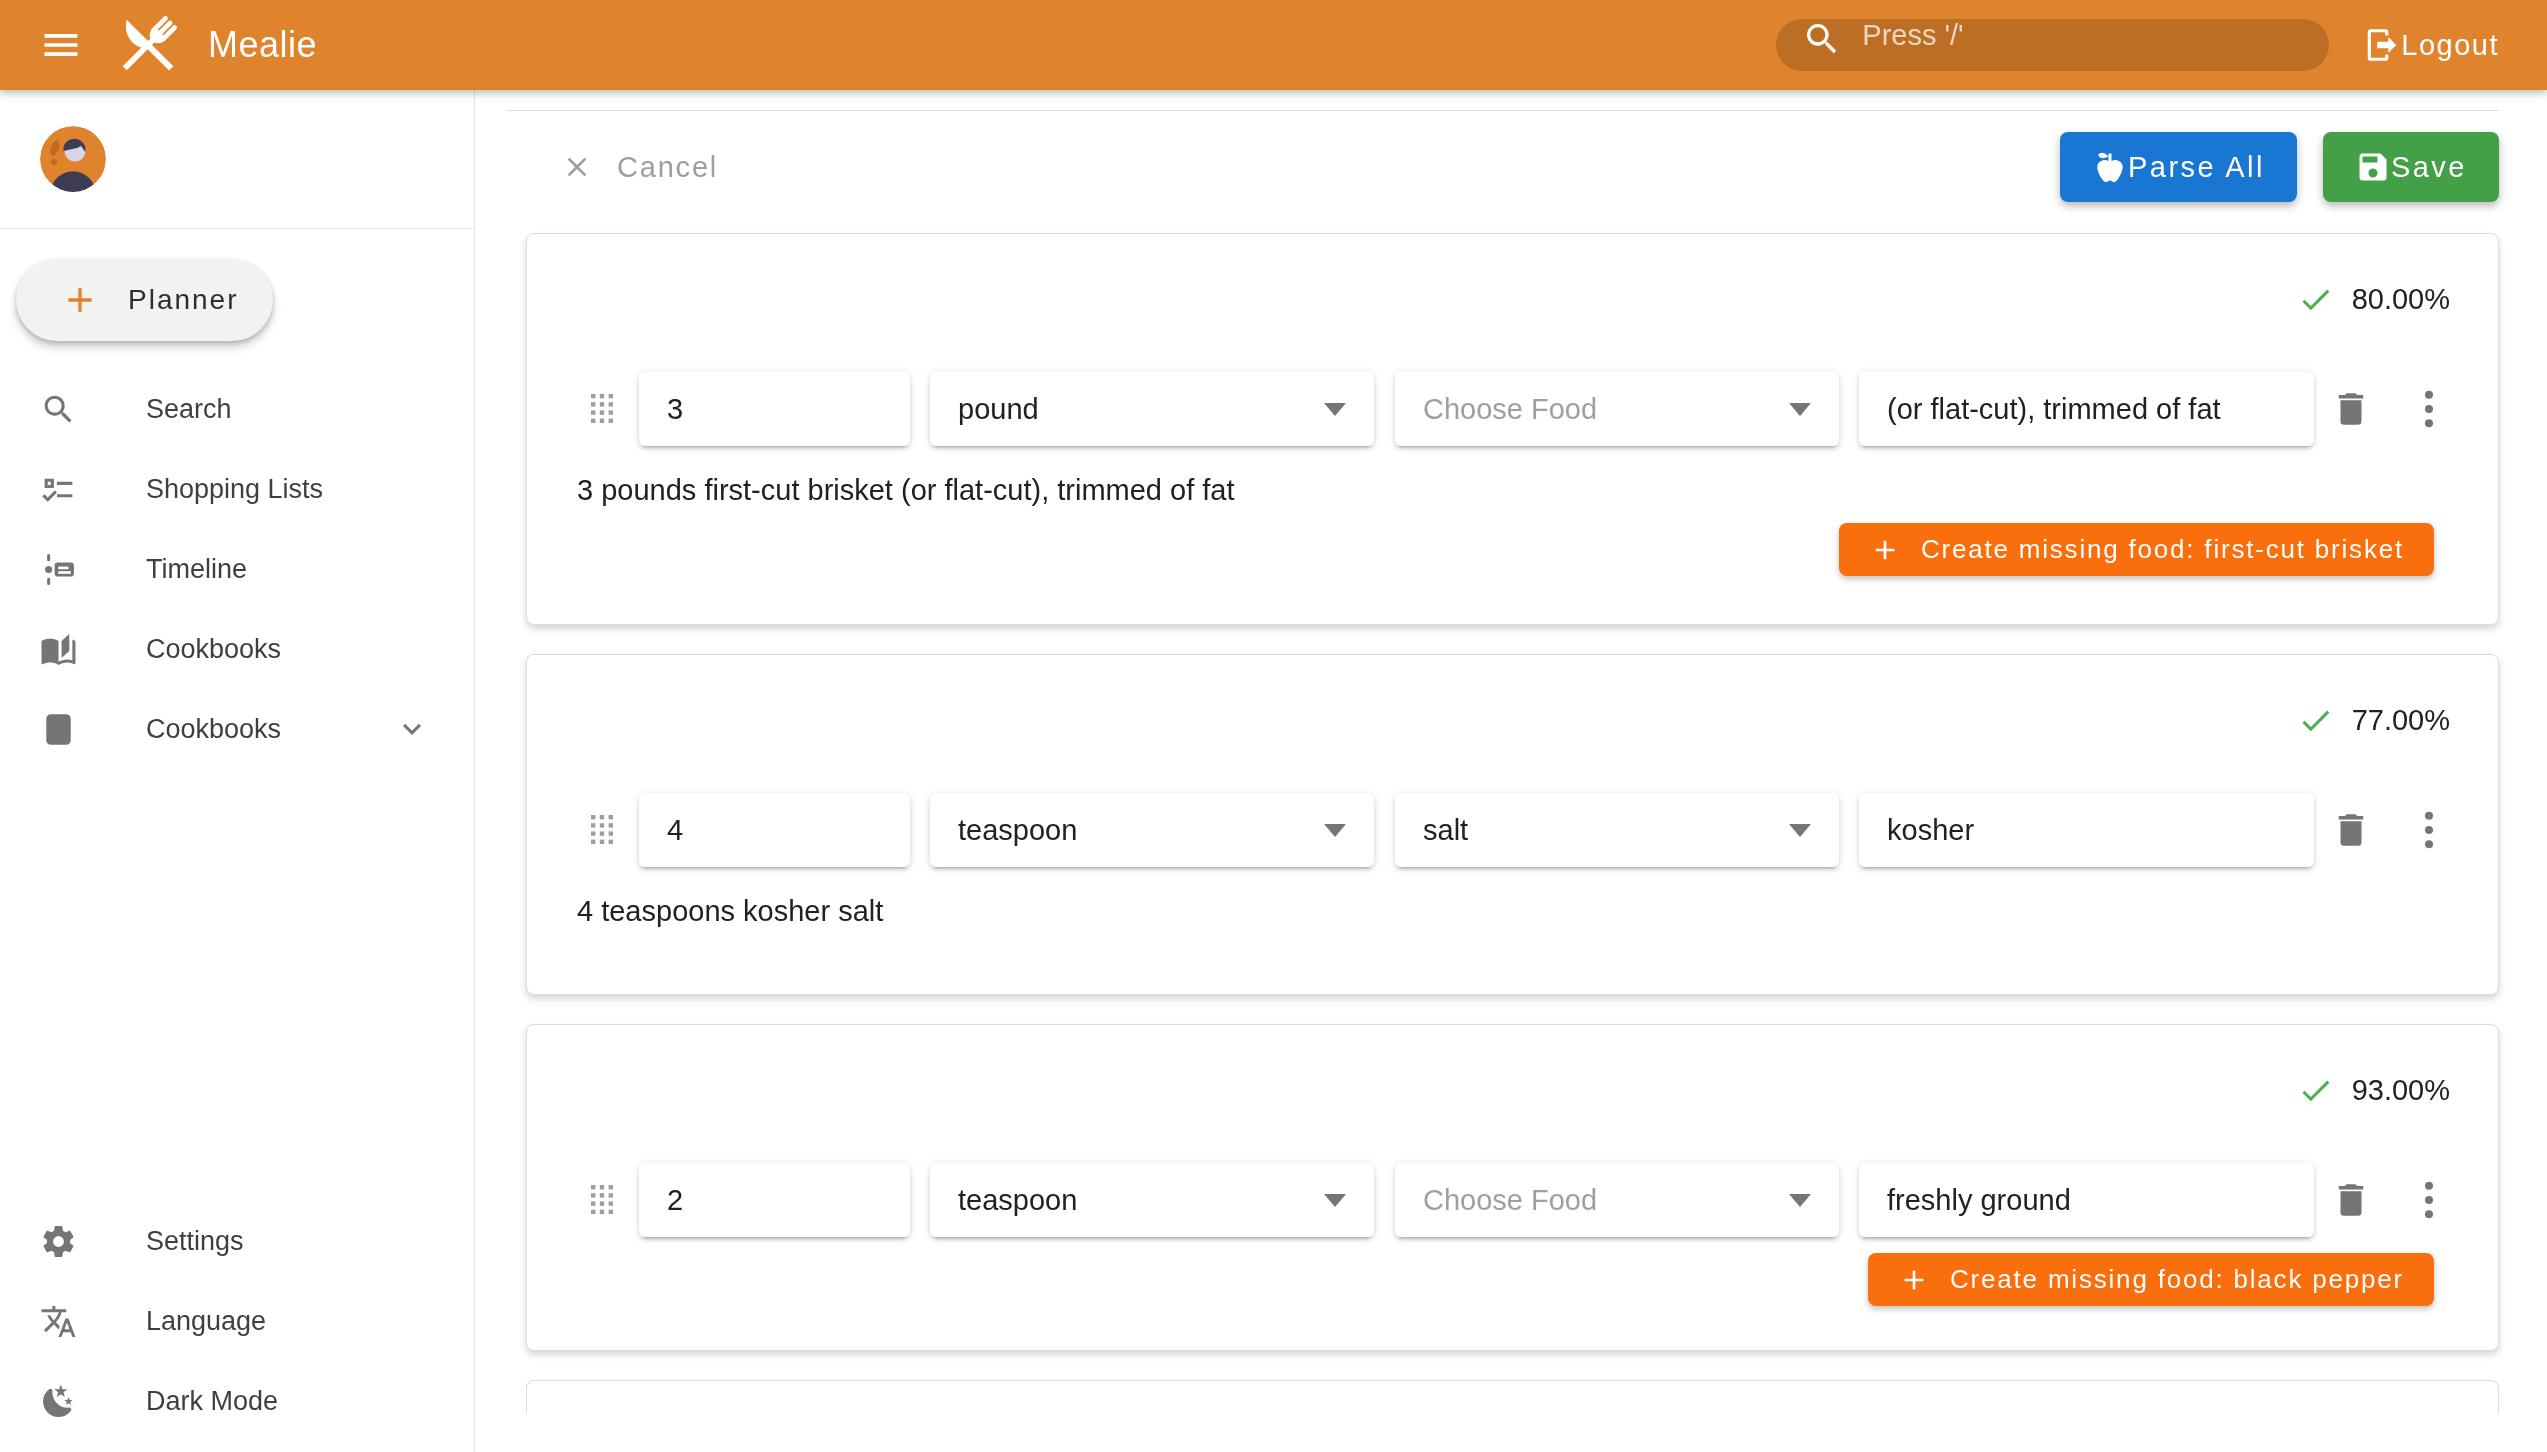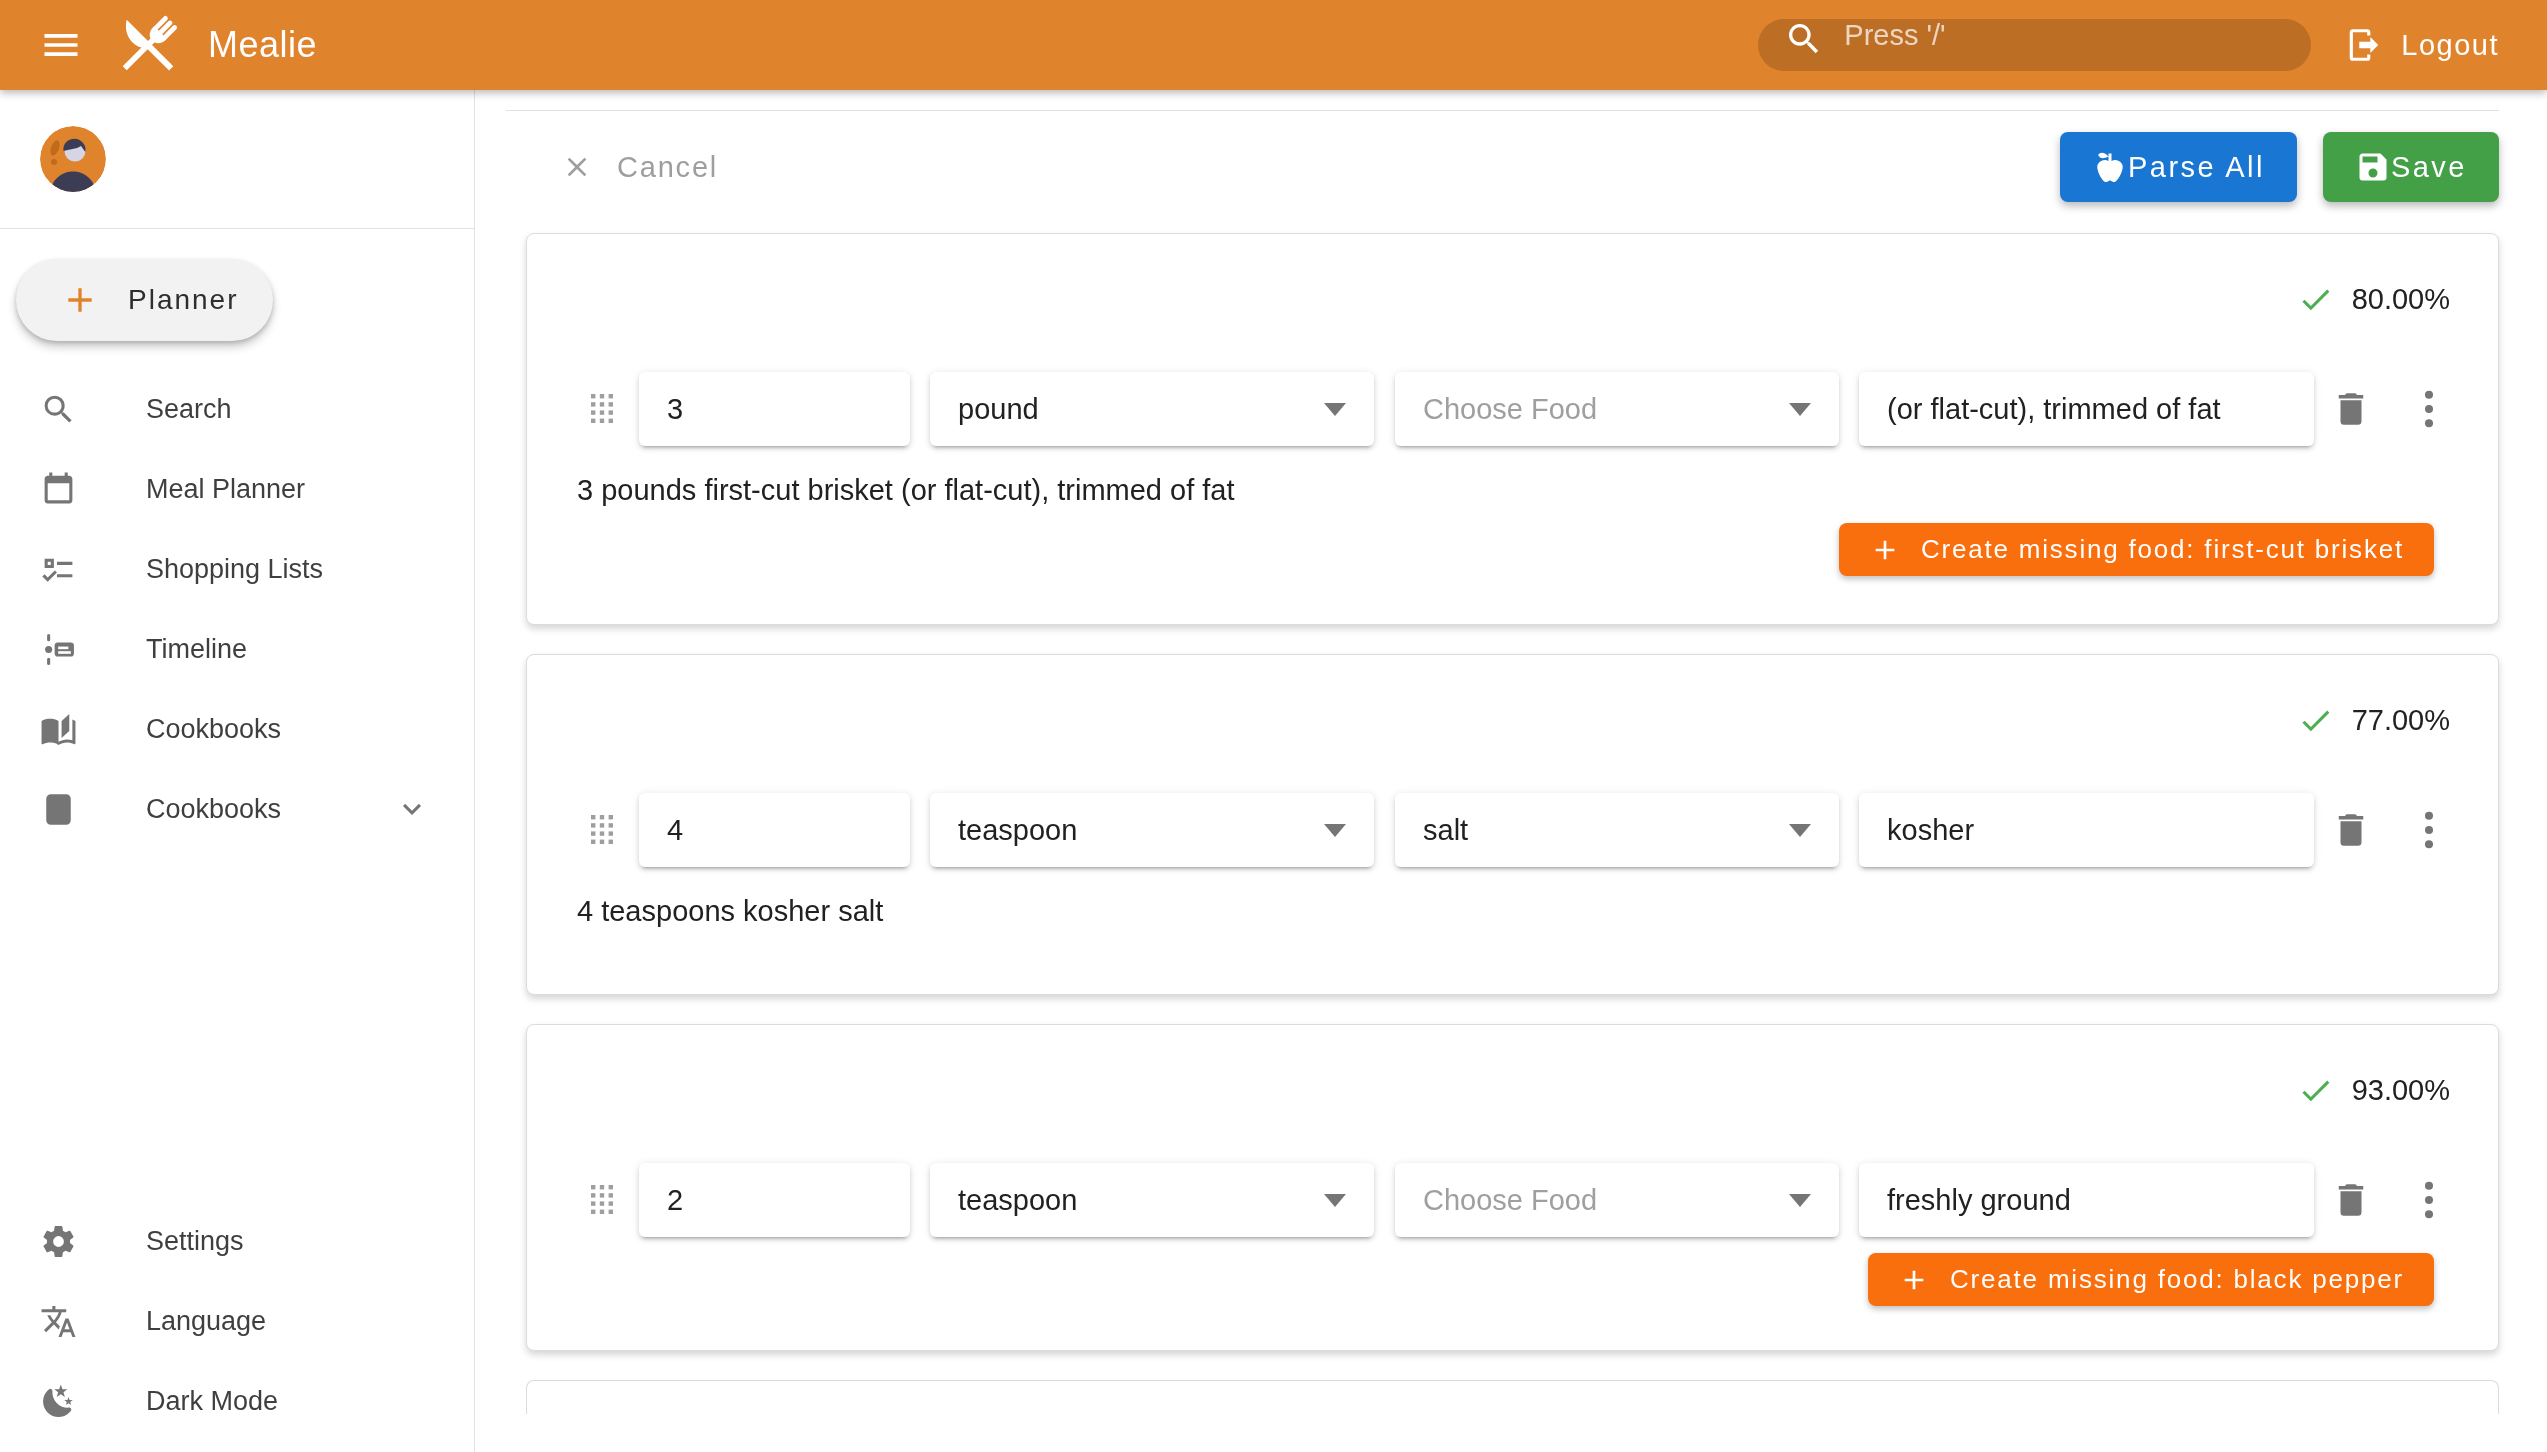--- a/index.html
+++ b/index.html
@@ -14,21 +14,21 @@
   .menu-btn svg { width: 44px; height: 44px; fill: #fff; }
   .logo { width: 76px; height: 76px; margin-left: 24px; }
   .app-title { color: #fff; font-size: 36px; font-weight: 500; margin-left: 22px; letter-spacing: 0.5px; }
   .h-spacer { flex: 1; }
   .search-pill { width: 553px; height: 52px; border-radius: 36px; background: rgba(0,0,0,.16);
                  display: flex; align-items: flex-start; padding: 0 26px; cursor: text; }
   .search-pill svg { width: 40px; height: 40px; fill: #fff; flex: none; }
   .search-input { background: transparent; border: none; outline: none; color: #fff; font-size: 29px;
                   margin-left: 20px; width: 100%; font-family: inherit; }
   .search-input::placeholder { color: rgba(255,255,255,.72); }
-  .logout-btn { display: flex; align-items: center; gap: 18px; background: none; border: none; cursor: pointer;
+  .logout-btn { display: flex; align-items: center; background: none; border: none; cursor: pointer;
                 color: #fff; font-size: 29px; font-weight: 500; letter-spacing: 1.5px; margin-left: 34px; font-family: inherit; }
   .logout-btn svg { width: 38px; height: 38px; fill: #fff; }
 
   
   .layout { display: flex; height: 1363px; }
 
   
   .sidebar { width: 475px; min-width: 475px; background: #fff; border-right: 1px solid #e3e3e3;
              display: flex; flex-direction: column; }
   .user-row { display: flex; align-items: flex-start; padding: 36px 0 0 40px; }
@@ -185,31 +185,20 @@
         <span>
           <svg viewBox="0 0 24 24" fill="#757575">
               <path d="M9.5,3A6.5,6.5 0 0,1 16,9.5C16,11.11 15.41,12.59 14.44,13.73L14.71,14H15.5L20.5,19L19,20.5L14,15.5V14.71L13.73,14.44C12.59,15.41 11.11,16 9.5,16A6.5,6.5 0 0,1 3,9.5A6.5,6.5 0 0,1 9.5,3M9.5,5C7,5 5,7 5,9.5C5,12 7,14 9.5,14C12,14 14,12 14,9.5C14,7 12,5 9.5,5Z"></path>
             </svg>
         </span>
         <span class="nav-label">Search</span>
       </div>
       <div class="nav-item">
         <span>
           <svg viewBox="0 0 24 24" fill="#757575">
-            <path d="M19,19H5V8H19M19,3H18V1H16V3H8V1H6V3H5C3.89,3 3,3.89 3,5V19A2,2 0 0,0 5,21H19A2,2 0 0,0 21,19V5C21,3.89 20.1,3 19,3Z"></path>
-            <rect x="7" y="10.5" width="2" height="2" fill="#fff"></rect>
-              <rect x="11" y="14.5" width="2" height="2" fill="#fff"></rect>
-              <rect x="15" y="14.5" width="2" height="2" fill="#fff"></rect>
-          </svg>
-        </span>
-        <span class="nav-label">Meal Planner</span>
-      </div>
-      <div class="nav-item">
-        <span>
-          <svg viewBox="0 0 24 24" fill="#757575">
               <path d="M3,5H9V11H3V5M5,7V9H7V7H5M11,7H21V9H11V7M11,15H21V17H11V15M5,20L1.5,16.5L2.91,15.09L5,17.17L9.59,12.59L11,14L5,20Z"></path>
             </svg>
         </span>
         <span class="nav-label">Shopping Lists</span>
       </div>
       <div class="nav-item">
         <span>
           <svg viewBox="0 0 24 24" fill="#757575">
             <rect x="4.6" y="2" width="2" height="4.6" rx="1"></rect>
             <circle cx="5.6" cy="12" r="2.3"></circle>

